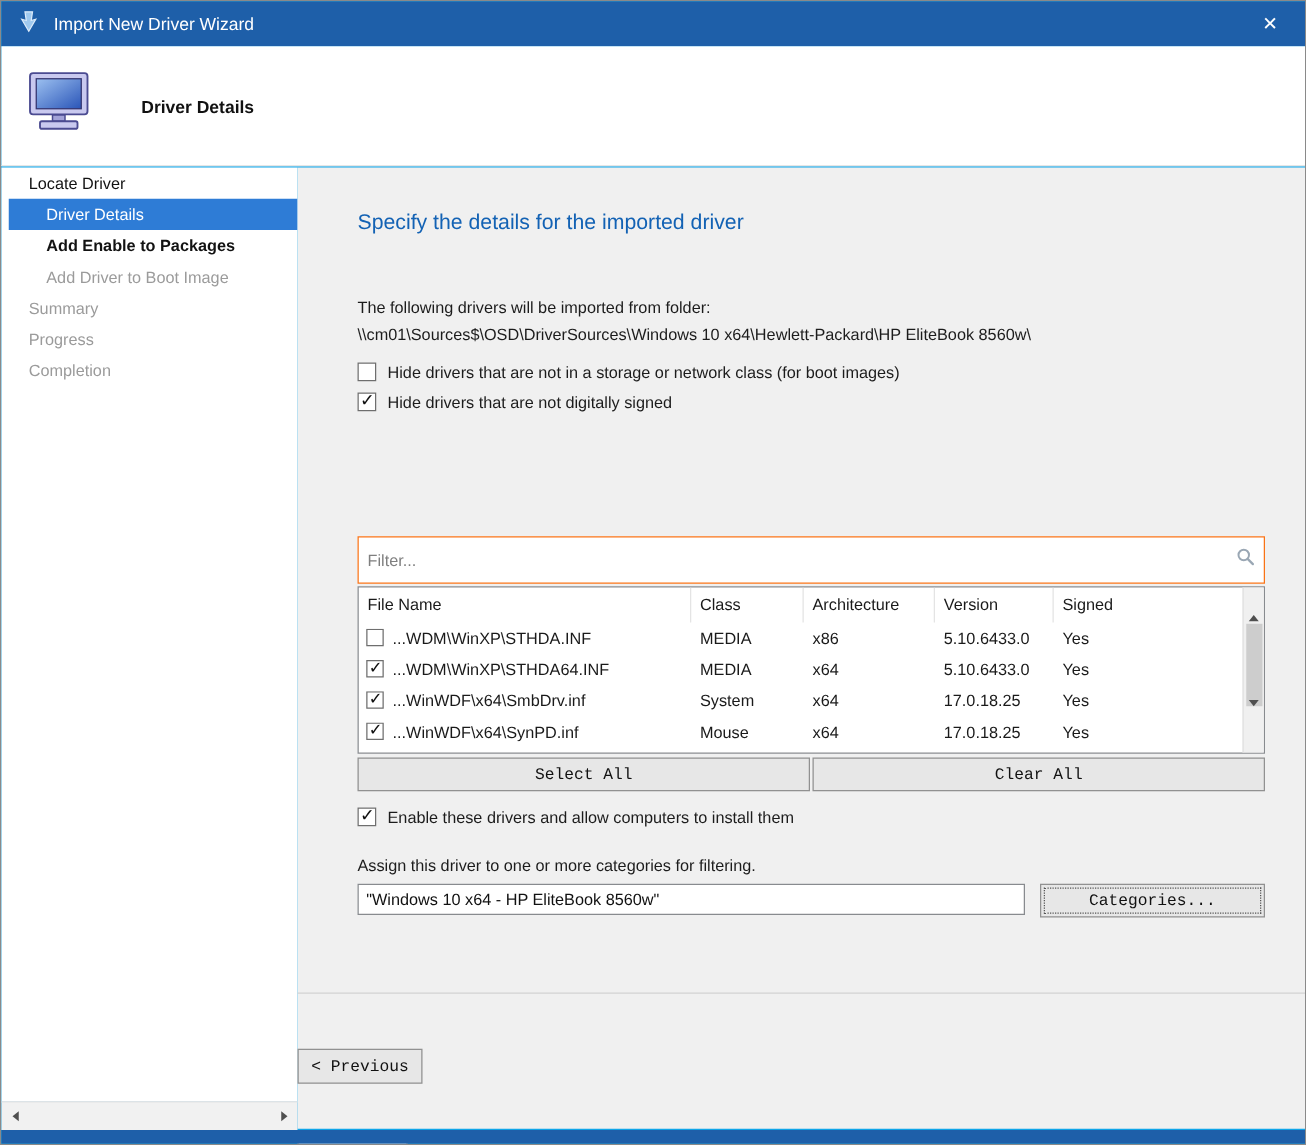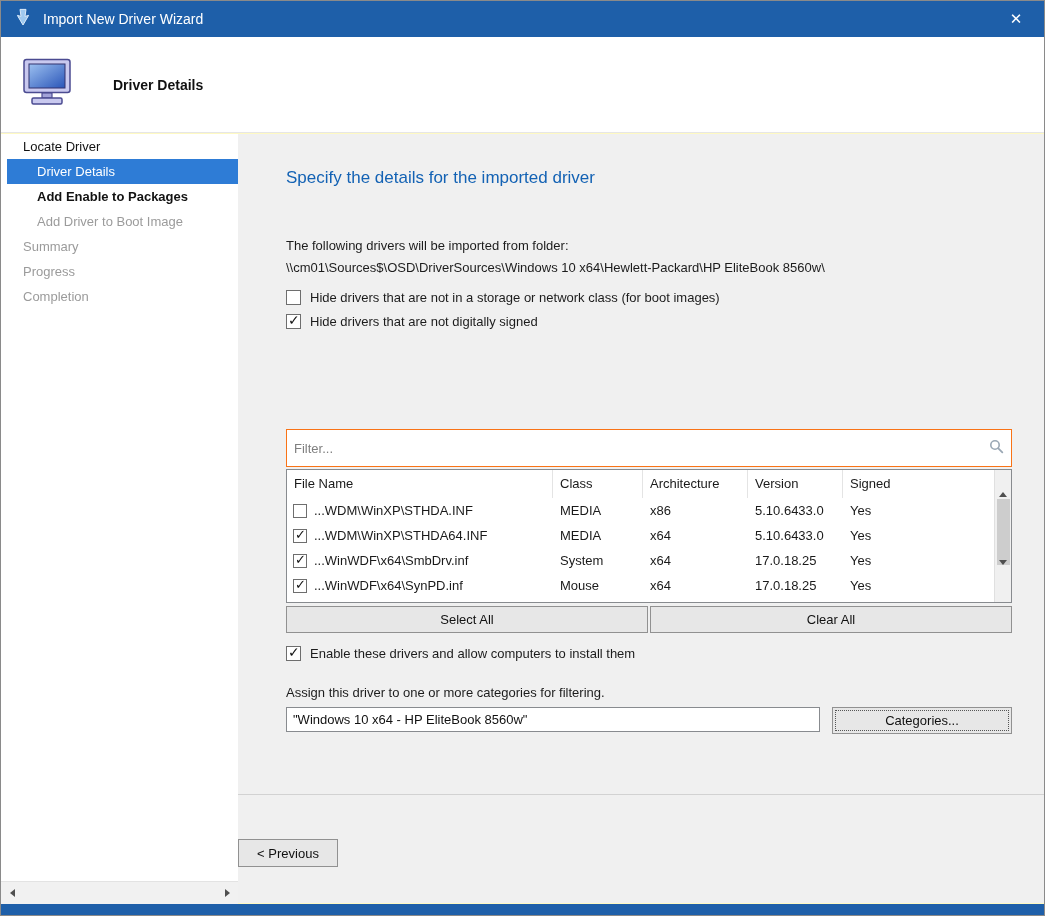--- a/index.html
+++ b/index.html
@@ -1,17 +1,17 @@
 <!DOCTYPE html>
 <html><head>
 <meta charset="utf-8">
 <style>
   * { box-sizing: border-box; margin: 0; padding: 0; }
   html,body { width:1045px; height:916px; font-family:"Liberation Sans", sans-serif; background:#ffffff; }
-  .window { position:relative; width:1045px; height:916px; border:1px solid #8a8a8a; background:#fef9c3; overflow:hidden; }
+  .window { position:relative; width:1045px; height:916px; border:1px solid #8a8a8a; background:#0ea5e9; overflow:hidden; }
 
   
   .titlebar { position:absolute; top:0; left:0; right:0; height:36px; background:#1e5fa9; display:flex; align-items:center; gap:11px; padding:0 13px; }
   .titlebar-title { color:#ffffff; font-size:14px; }
   .close-btn { margin-left:auto; color:#ffffff; font-size:15px; width:30px; height:36px; display:flex; align-items:center; justify-content:center; cursor:default; }
 
   
   .header { position:absolute; top:36px; left:0; right:0; height:96px; background:#ffffff; border-bottom:1px solid #e6e6e6; display:flex; align-items:center; }
   .header-icon { margin-left:20px; }
   .header-title { margin-left:36px; font-size:14px; font-weight:700; color:#111111; }
@@ -48,28 +48,28 @@
 
   .driver-table { margin-top:2px; width:726px; height:134px; background:#ffffff; border:1px solid #888b8f; display:flex; }
   .table-cols { flex:1; overflow:hidden; }
   .thead { display:flex; height:28px; font-size:13px; color:#1a1a1a; }
   .th { border-right:1px solid #e4e4e4; padding:6px 0 0 7px; height:100%; white-space:nowrap; }
   .col-file { width:266px; } .col-class { width:90px; } .col-arch { width:105px; } .col-ver { width:95px; } .col-sig { flex:1; border-right:none; }
   .trow { display:flex; height:25px; align-items:center; font-size:13px; color:#1a1a1a; }
   .td { padding-left:7px; white-space:nowrap; overflow:hidden; }
   .row-cb { width:14px; height:14px; margin:0 7px 0 6px; background:#fff; border:1px solid #6e6e6e; position:relative; flex:none; }
   .row-cb.checked::after { content:"✓"; position:absolute; left:1px; top:-3px; font-size:13px; color:#111; }
-  .td.col-file { display:flex; align-items:center; padding-left:0; }
+  .td.col-file { display:flex; align-items:flex-start; padding-left:0; }
 
   .vscroll { width:17px; background:#f0f0f0; border-left:1px solid #e0e0e0; display:flex; flex-direction:column; align-items:center; padding:5px 0; }
   .tri-up { width:0; height:0; border-left:4px solid transparent; border-right:4px solid transparent; border-bottom:5px solid #4f4f4f; }
   .tri-down { width:0; height:0; border-left:4px solid transparent; border-right:4px solid transparent; border-top:5px solid #4f4f4f; margin-top:auto; }
   .vthumb { width:13px; height:66px; background:#cdcdcd; margin-top:6px; }
 
-  .btn { background:#e7e7e7; border:1px solid #919191; font-size:13px; color:#111111; display:flex; align-items:center; justify-content:center; cursor:default; font-family:Liberation Sans, sans-serif; }
+  .btn { background:#e7e7e7; border:1px solid #919191; font-size:13px; color:#111111; display:flex; align-items:center; justify-content:center; cursor:default; font-family:Liberation Mono, monospace; }
   .select-row { margin-top:3px; width:726px; display:flex; gap:2px; }
   .select-row .btn { flex:1; height:27px; }
 
   .enable-row { margin-top:13px; }
   .assign-label { margin-top:24px; font-size:13px; color:#1c1c1c; }
   .cat-row { margin-top:7px; display:flex; gap:12px; }
   .cat-input { width:534px; height:25px; background:#ffffff; border:1px solid #888b8f; padding:0 6px; font-size:13px; color:#111; font-family:"Liberation Sans", sans-serif; outline:none; }
   .btn.categories { width:180px; height:27px; outline:1px dotted #555; outline-offset:-4px; }
 
   

